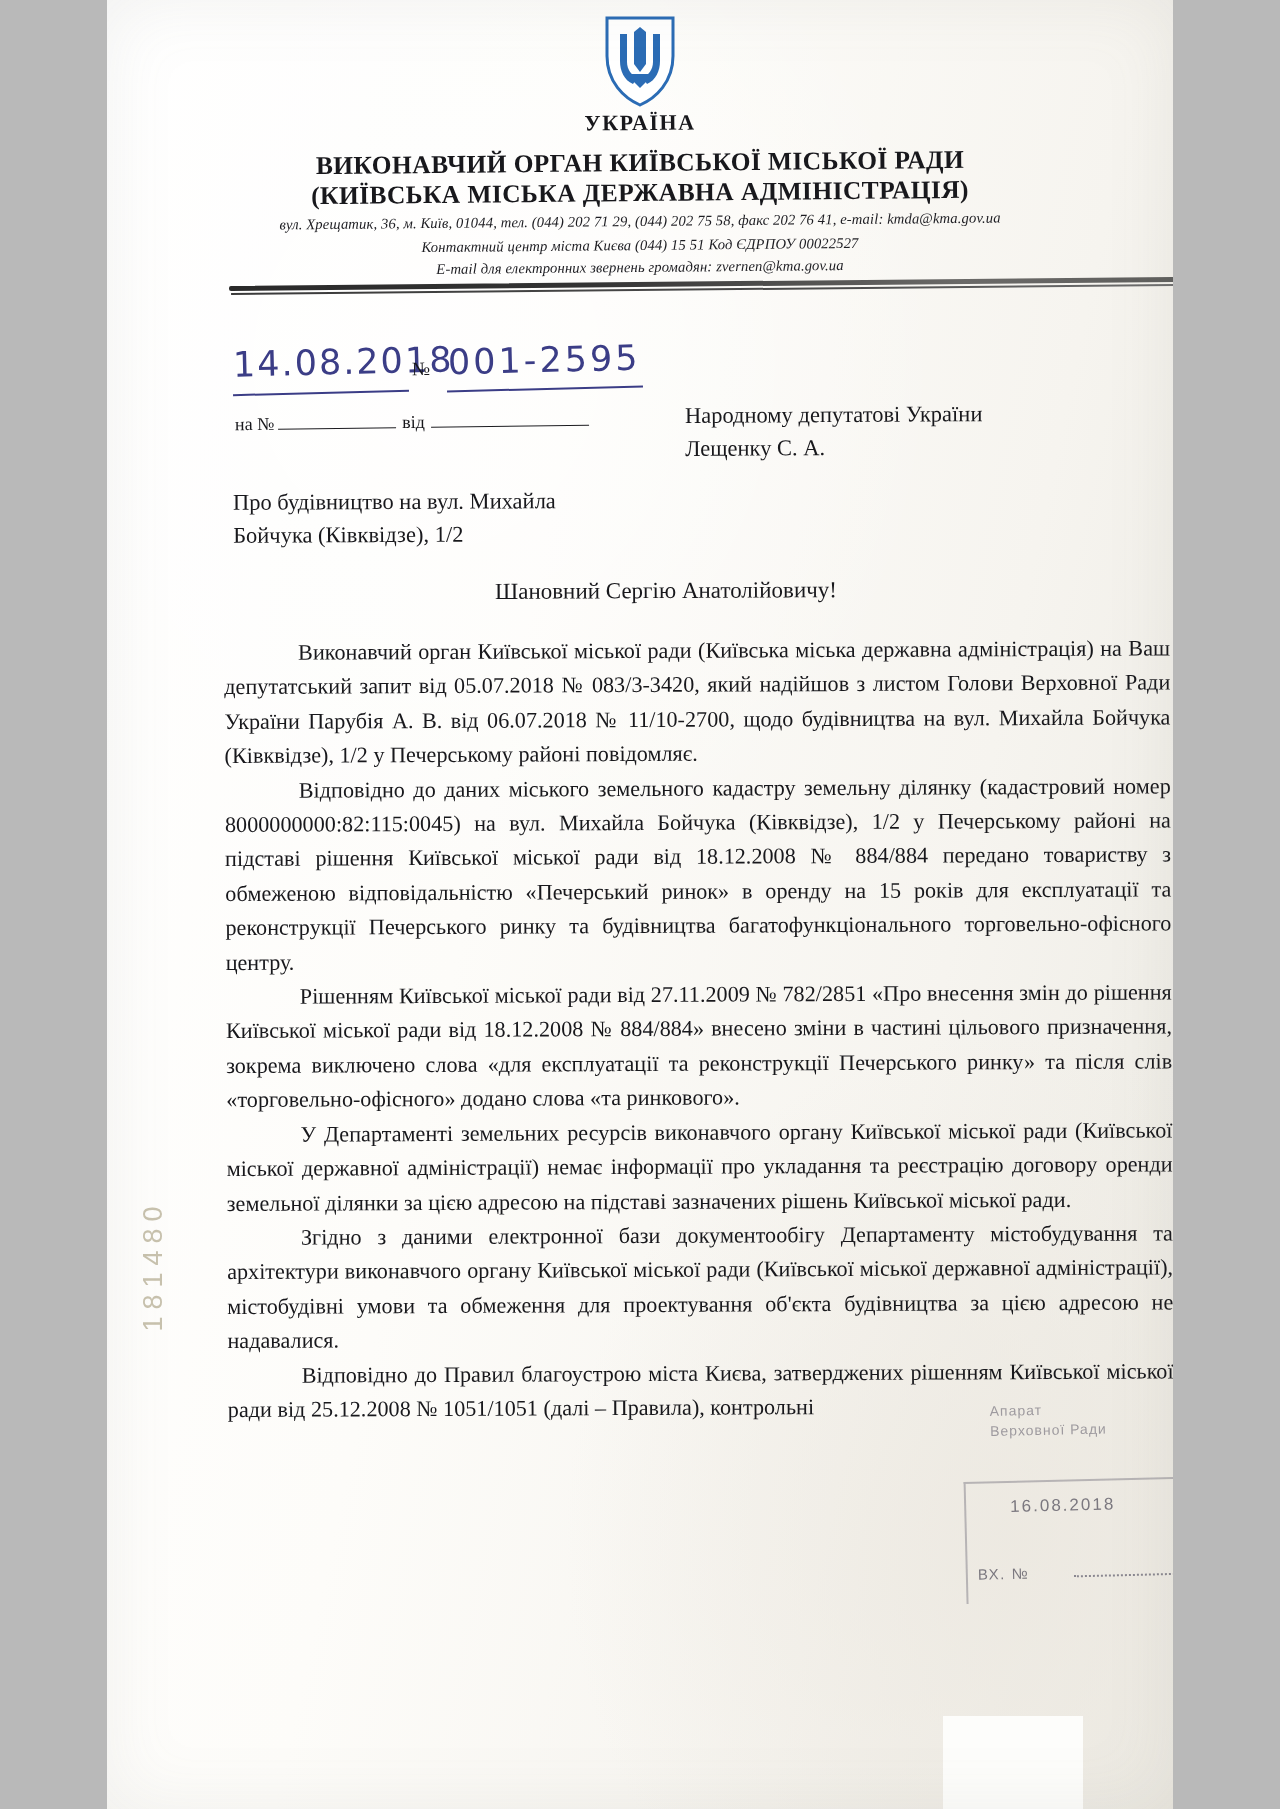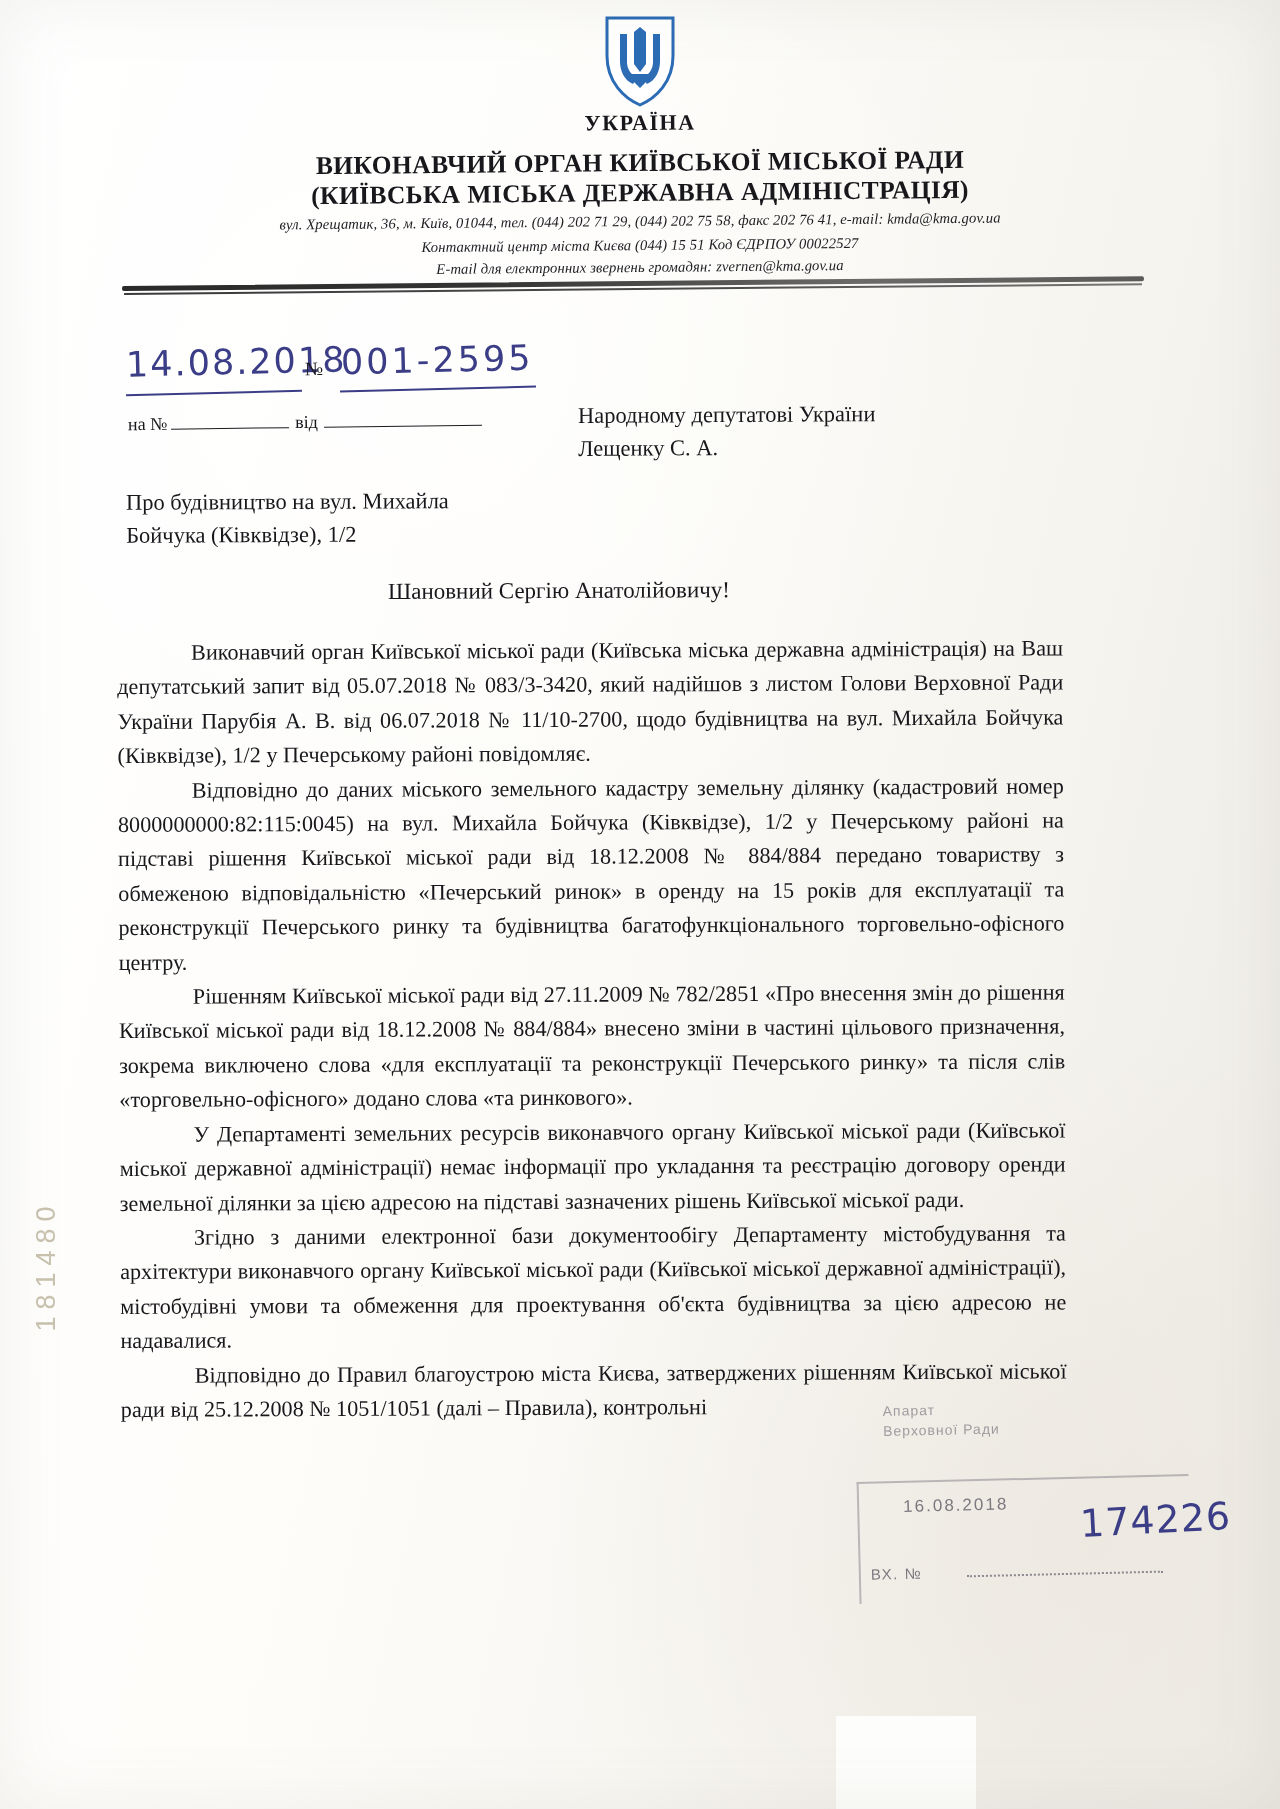--- a/index.html
+++ b/index.html
@@ -2,21 +2,21 @@
 <html><head>
 <meta charset="utf-8">
 <style>
   html, body {
     margin: 0;
     padding: 0;
     background: #b9b9b9;
   }
   #page {
     position: relative;
-    width: 1280px;
+    width: 1066px;
     height: 1809px;
     margin: 0 auto;
     background: #fbfaf7;
     overflow: hidden;
     font-family: "Liberation Serif", serif;
     color: #18181c;
     
     background-image:
       radial-gradient(ellipse 70% 45% at 30% 20%, rgba(255,255,255,0.75), rgba(255,255,255,0) 70%),
       radial-gradient(ellipse 60% 40% at 85% 85%, rgba(236,232,224,0.85), rgba(255,255,255,0) 70%),

